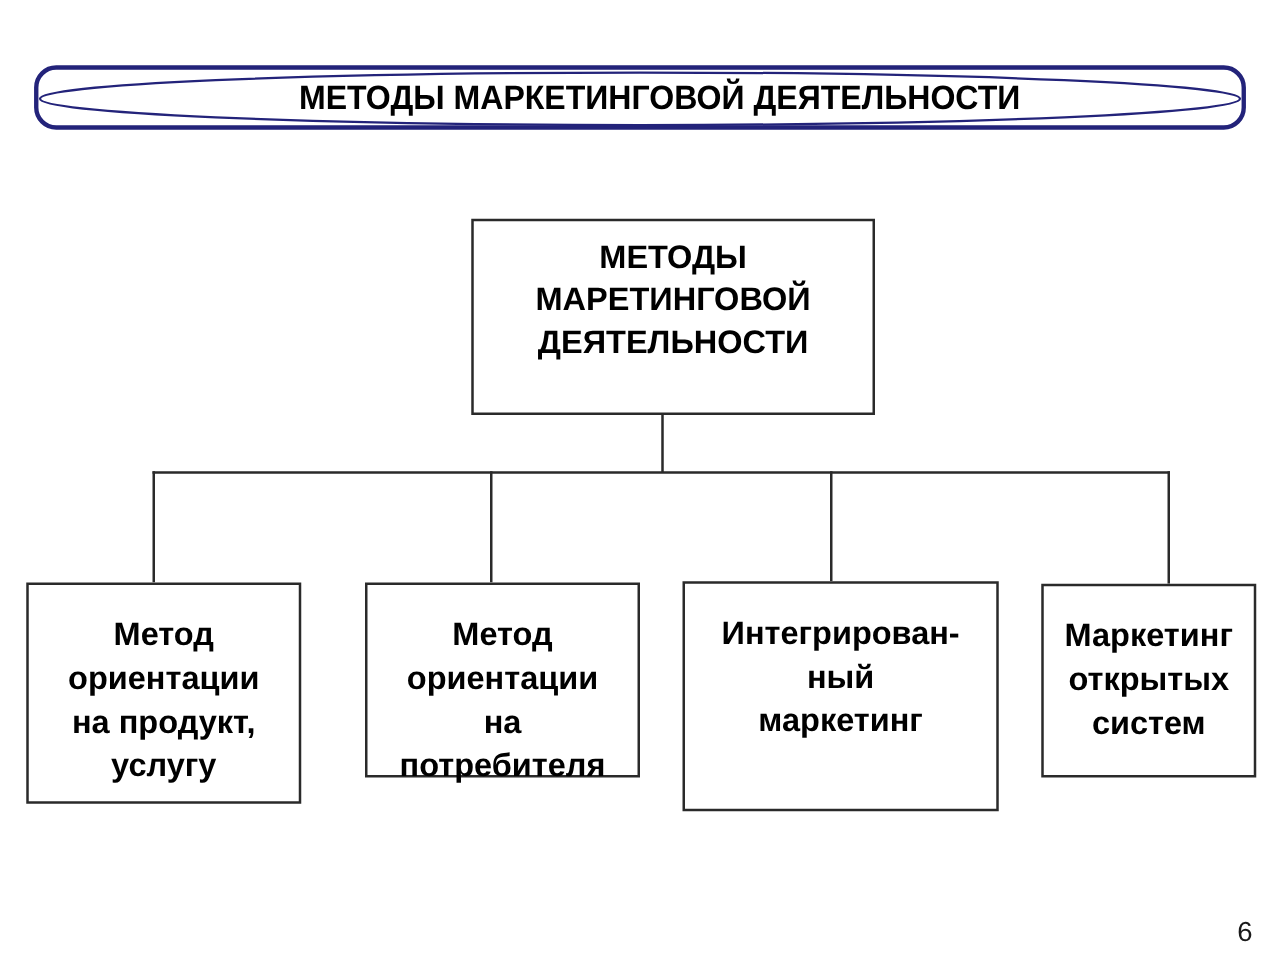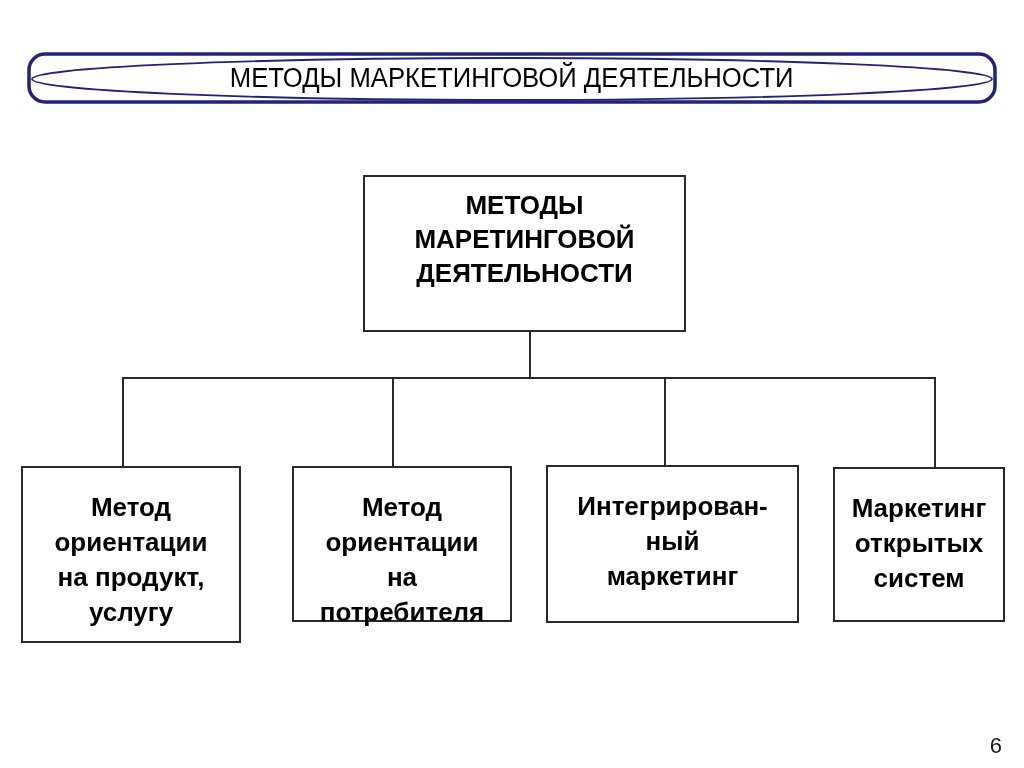--- a/index.html
+++ b/index.html
@@ -26,29 +26,29 @@
     height: 52px;
   }
   .banner svg {
     position: absolute;
     left: 0;
     top: 0;
     display: block;
   }
   .banner-text {
     position: absolute;
-    left: 0;
+    left: 16px;
     top: 0;
     width: 100%;
     height: 100%;
     display: flex;
     align-items: center;
     justify-content: center;
     font-size: 27px;
-    font-weight: normal;
+    font-weight: bold;
     letter-spacing: 0px;
     white-space: nowrap;
     text-align: right;
   }
   .banner-text span {
     display: inline-block;
     transform: scaleX(0.95);
   }
 
   
@@ -58,30 +58,30 @@
     border: 2px solid #2a2a2a;
     background: #ffffff;
     text-align: center;
     font-weight: bold;
     font-size: 26px;
     line-height: 35px;
     white-space: pre-line;
     padding-top: 22px;
   }
   .node-root {
-    left: 363px;
+    left: 377px;
     top: 175px;
     width: 323px;
     height: 157px;
     line-height: 34px;
     padding-top: 11px;
   }
   .node-c1 { left: 21px;  top: 466px; width: 220px; height: 177px; }
   .node-c2 { left: 292px; top: 466px; width: 220px; height: 156px; }
-  .node-c3 { left: 546px; top: 465px; width: 253px; height: 158px; }
+  .node-c3 { left: 546px; top: 465px; width: 253px; height: 184px; }
   .node-c4 { left: 833px; top: 467px; width: 172px; height: 155px; }
 
   
   .line {
     position: absolute;
     background: #2a2a2a;
   }
   .line-root-drop { left: 529px; top: 332px; width: 2px; height: 46px; }
   .line-h         { left: 122px; top: 377px; width: 814px; height: 2px; }
   .line-drop1     { left: 122px; top: 377px; width: 2px; height: 89px; }

